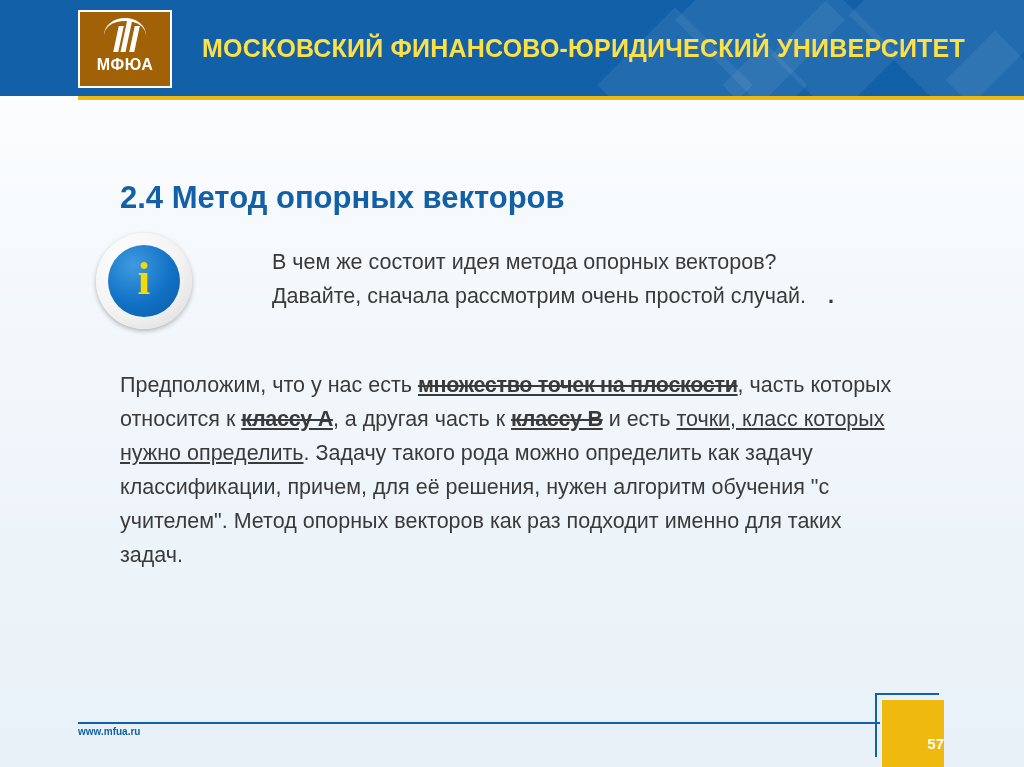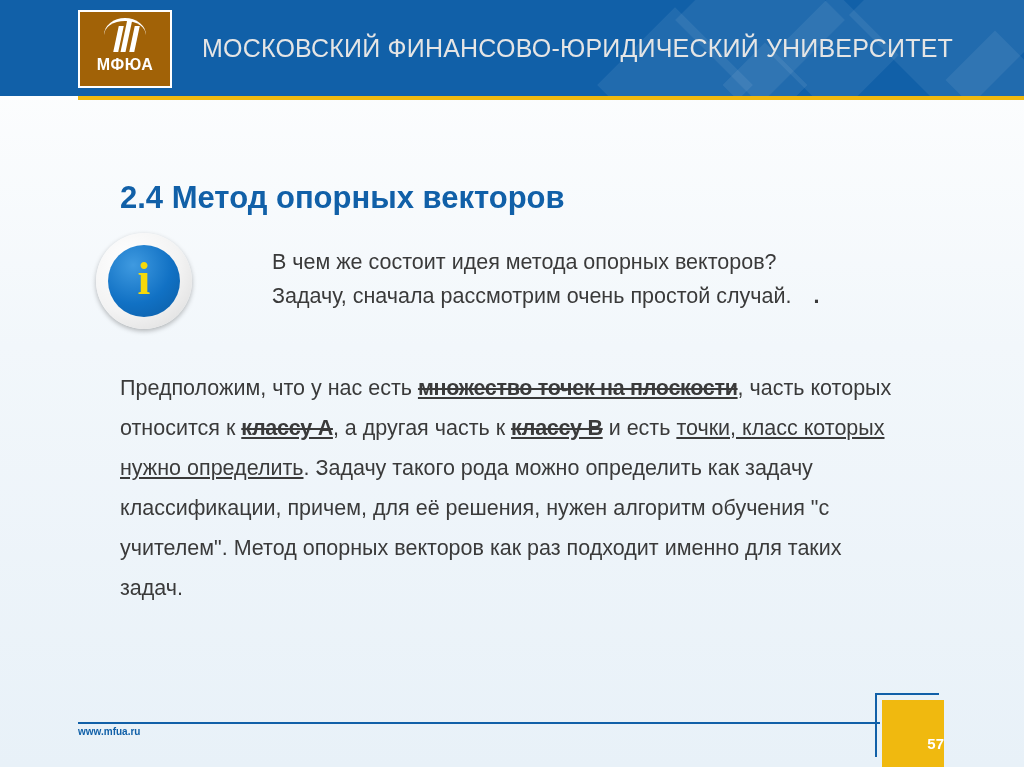--- a/index.html
+++ b/index.html
@@ -96,23 +96,23 @@
     color: #ffffff;
     font-size: 16px;
     font-weight: bold;
     letter-spacing: 0.5px;
   }
 
   .header-title {
     position: absolute;
     left: 202px;
     top: 34px;
-    color: #e5e5e5;
+    color: #fde047;
     font-size: 25px;
-    font-weight: normal;
+    font-weight: bold;
     letter-spacing: 0.2px;
     white-space: nowrap;
   }
 
   .header-rule {
     position: absolute;
     top: 96px;
     left: 0;
     width: 1024px;
     height: 4px;
@@ -187,21 +187,21 @@
     font-weight: bold;
   }
 
   .para {
     position: absolute;
     left: 120px;
     top: 368px;
     width: 790px;
     color: #3a3a3a;
     font-size: 21.5px;
-    line-height: 40px;
+    line-height: 34px;
   }
   .u-strike {
     text-decoration: underline line-through;
     font-weight: bold;
     color: #3a3a3a;
     letter-spacing: -0.3px;
   }
   .u-line {
     text-decoration: underline;
   }
@@ -287,21 +287,21 @@
   </div>
 
   <div class="slide-title">2.4 Метод опорных векторов</div>
 
   <div class="info-badge">
     <div class="inner">i</div>
   </div>
 
   <div class="lead">
     <span>В чем же состоит идея метода опорных векторов?</span><br>
-    <span>Задачу, сначала рассмотрим очень простой случай.</span><span class="tail-dot">.</span>
+    <span>Давайте, сначала рассмотрим очень простой случай.</span><span class="tail-dot">.</span>
   </div>
 
   <div class="para">
     <span>Предположим, что у нас есть </span><span class="u-strike">множество точек на плоскости</span><span>, часть которых относится к </span><span class="u-strike">классу А</span><span>, а другая часть к </span><span class="u-strike">классу В</span><span> и есть </span><span class="u-line">точки, класс которых нужно определить</span><span>. Задачу такого рода можно определить как задачу классификации, причем, для её решения, нужен алгоритм обучения "с учителем". Метод опорных векторов как раз подходит именно для таких задач.</span>
   </div>
 
   <div class="footer-line"></div>
   <div class="footer-url">www.mfua.ru</div>
 
   <div class="page-box">

